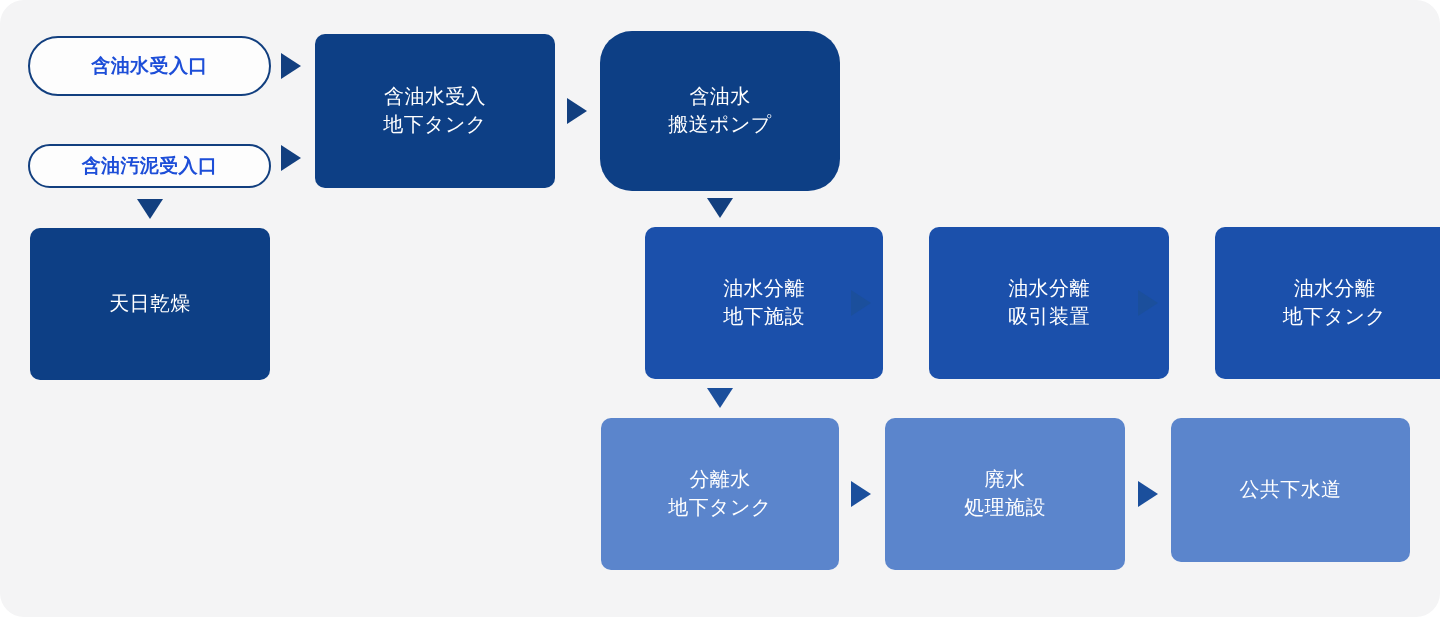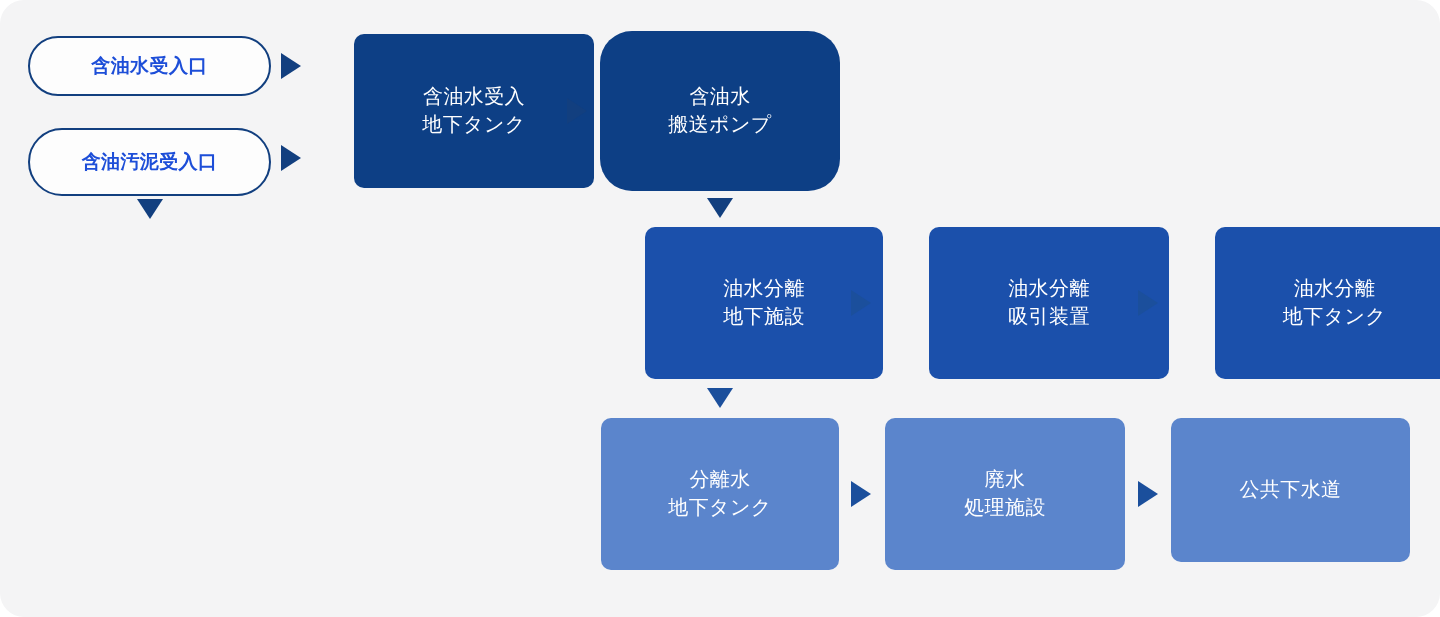--- a/index.html
+++ b/index.html
@@ -82,30 +82,35 @@
 <body>
 
 <div class="canvas">
 
   <div class="node pill" style="left:28px; top:36px; width:243px; height:60px;">
     <span class="label-line">含油水受入口</span>
   </div>
 
   <div class="arrow right navy-dark" style="left:281px; top:53px;"></div>
 
-  <div class="node pill" style="left:28px; top:128px; width:243px; height:68px;">
+  <div class="node pill" style="left:28px; top:144px; width:243px; height:44px;">
     <span class="label-line">含油汚泥受入口</span>
   </div>
 
   <div class="arrow right navy-dark" style="left:281px; top:145px;"></div>
 
   <div class="arrow down navy-dark" style="left:137px; top:199px;"></div>
 
+  <div class="node solid navy" style="left:30px; top:228px; width:240px; height:152px;">
+    <div>
+      <span class="label-line">天日乾燥</span>
+    </div>
+  </div>
 
-  <div class="node solid navy" style="left:315px; top:34px; width:240px; height:154px;margin-left:39px;">
+  <div class="node solid navy" style="left:315px; top:34px; width:240px; height:154px;">
     <div>
       <span class="label-line">含油水受入</span>
       <span class="label-line">地下タンク</span>
     </div>
   </div>
 
   <div class="arrow right navy-dark" style="left:567px; top:98px;"></div>
 
   <div class="node solid navy" style="left:600px; top:31px; width:240px; height:160px;border-radius:32px;">
     <div>

